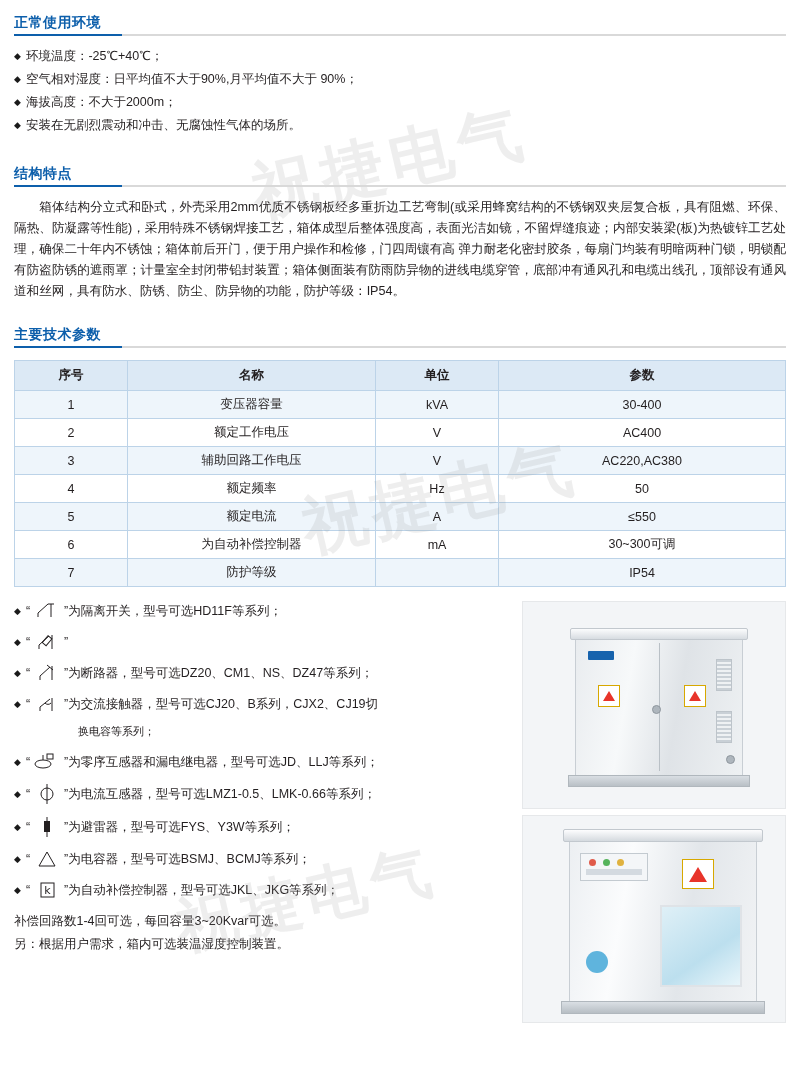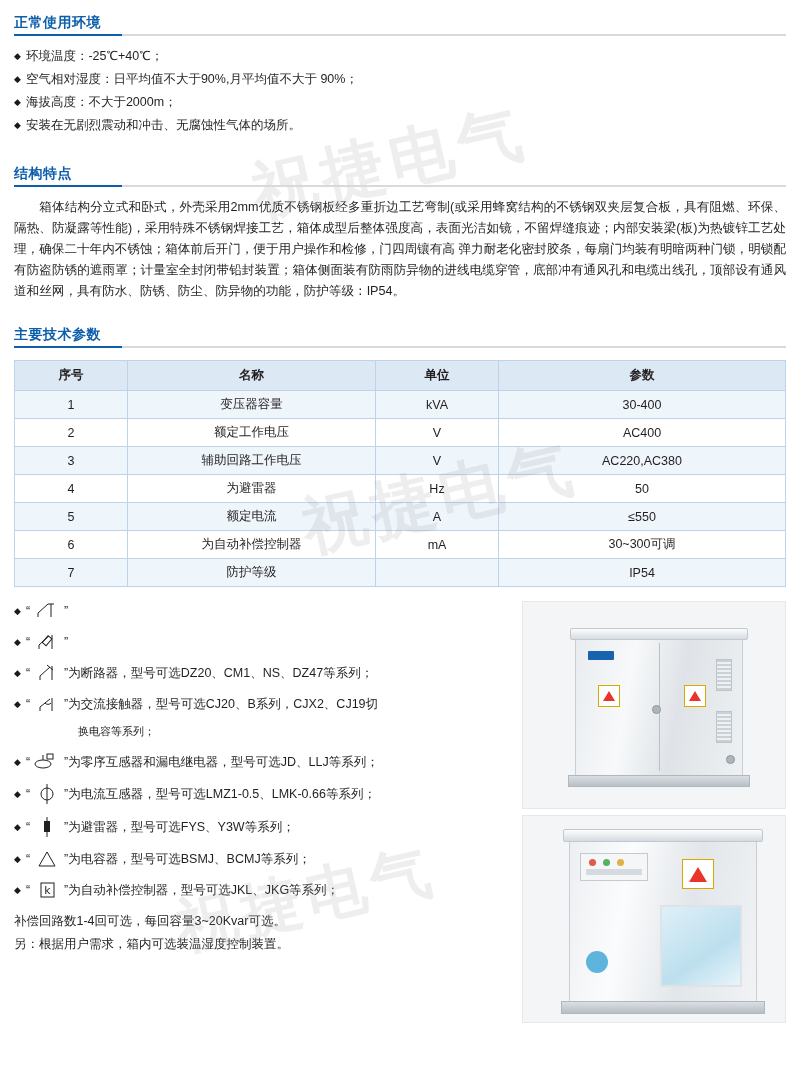--- a/index.html
+++ b/index.html
@@ -332,21 +332,21 @@
         <td>AC400</td>
       </tr>
       <tr class="odd">
         <td>3</td>
         <td>辅助回路工作电压</td>
         <td>V</td>
         <td>AC220,AC380</td>
       </tr>
       <tr class="even">
         <td>4</td>
-        <td>为避雷器</td>
+        <td>额定频率</td>
         <td>Hz</td>
         <td>50</td>
       </tr>
       <tr class="odd">
         <td>5</td>
         <td>额定电流</td>
         <td>A</td>
         <td>≤550</td>
       </tr>
       <tr class="even">
@@ -373,20 +373,21 @@
         <span class="quote">“</span>
         <span class="sym-box">
           <svg width="26" height="20" viewBox="0 0 26 20">
             <line x1="4" y1="16" x2="4" y2="12" stroke="#231f20" stroke-width="1"></line>
             <line x1="4" y1="12" x2="14" y2="3" stroke="#231f20" stroke-width="1"></line>
             <line x1="17" y1="3" x2="17" y2="16" stroke="#231f20" stroke-width="1"></line>
             <line x1="14" y1="3" x2="20" y2="3" stroke="#231f20" stroke-width="1"></line>
           </svg>
         </span>
         <span class="quote">”</span>
+        <span>为隔离开关，型号可选HD11F等系列；</span>
       </div>
 
       <div class="sym-row">
         <span class="diamond">◆</span>
         <span class="quote">“</span>
         <span class="sym-box">
           <svg width="26" height="20" viewBox="0 0 26 20">
             <line x1="5" y1="17" x2="5" y2="13" stroke="#231f20" stroke-width="1"></line>
             <line x1="5" y1="13" x2="15" y2="4" stroke="#231f20" stroke-width="1"></line>
             <rect x="11" y="4" width="5" height="9" fill="none" stroke="#231f20" stroke-width="1" transform="rotate(40 13 8)"></rect>

